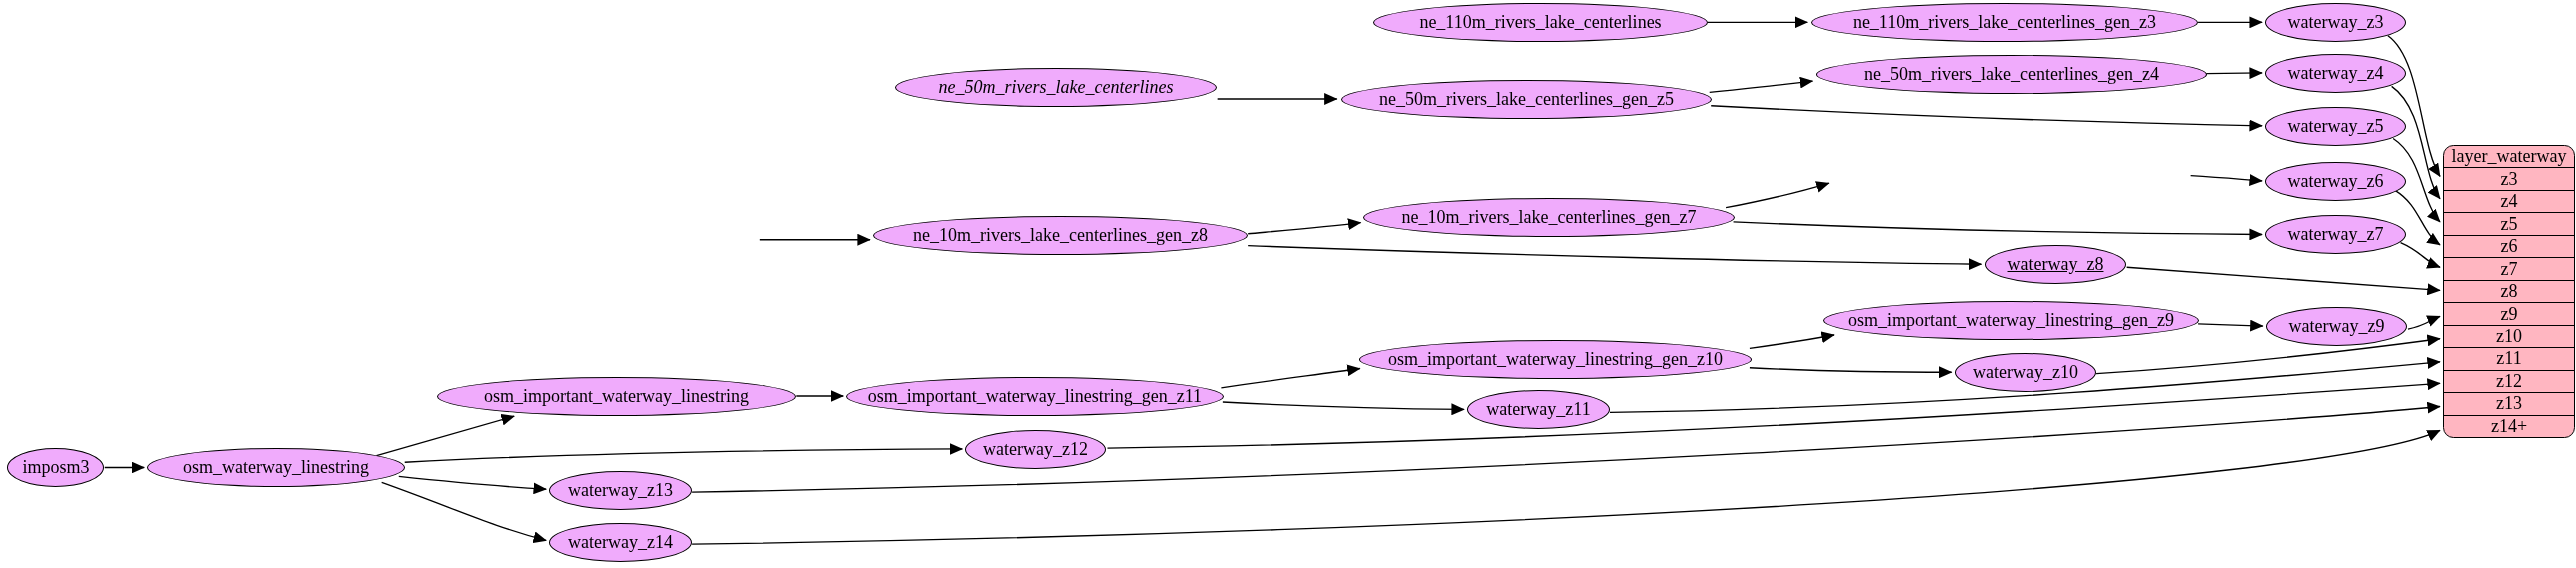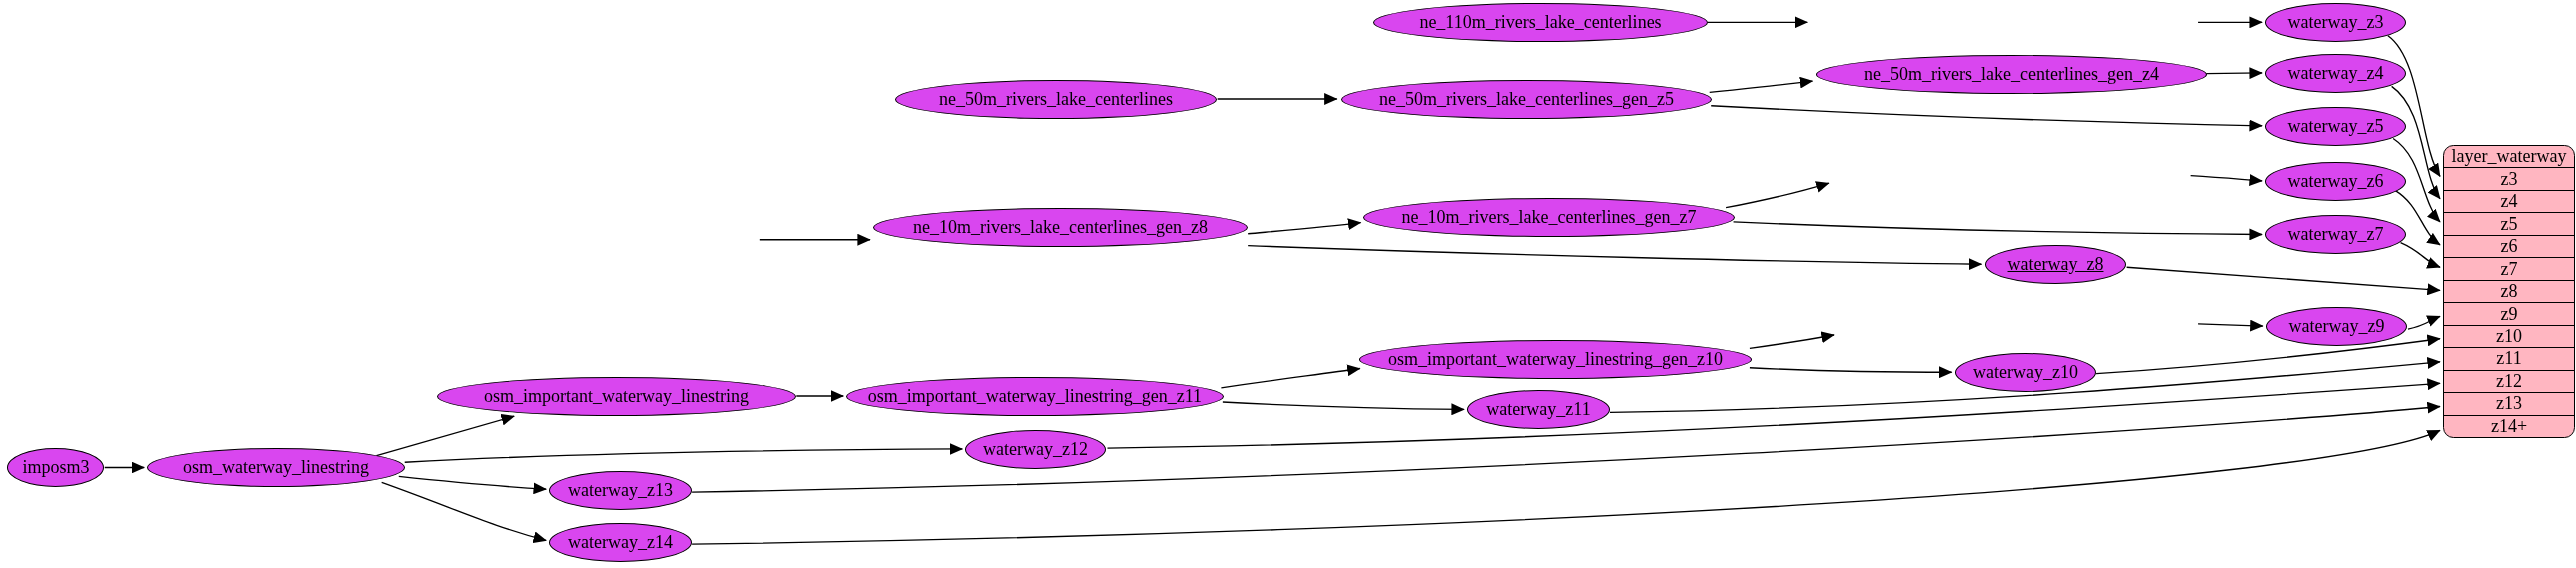--- a/index.html
+++ b/index.html
@@ -7,21 +7,21 @@
     position:relative;
     width:2576px;height:568px;
     font-family:"Liberation Serif", serif;
     background:#ffffff;
     overflow:hidden;
   }
   #edges{position:absolute;left:0;top:0;}
   .node{
     position:absolute;
     display:flex;align-items:center;justify-content:center;
-    background:#d946ef;
+    background:#f0abfc;
     border:1.5px solid #000000;
     border-radius:50%;
     font-size:18px;color:#000000;
     white-space:nowrap;
     box-sizing:border-box;
   }
   .record{
     position:absolute;
     left:2443px;top:145px;width:132px;height:293px;
     background:#ffb6c1;
@@ -88,28 +88,30 @@
       <path marker-end="url(#arrow)" d="M 929,661 C 1900,645 2950,577 3277,546"></path>
       <path marker-end="url(#arrow)" d="M 929,731 C 2000,716 3120,652 3277,578"></path>
     </g>
   </svg>
 
   <div class="node" style="left:7.4px;top:448px;width:97px;height:39px;">imposm3</div>
   <div class="node" style="left:437px;top:377px;width:359px;height:39px;">osm_important_waterway_linestring</div>
   <div class="node" style="left:147px;top:448px;width:258px;height:39px;">osm_waterway_linestring</div>
   <div class="node" style="left:846px;top:377px;width:378px;height:39px;">osm_important_waterway_linestring_gen_z11</div>
   <div class="node" style="left:1359px;top:340px;width:393px;height:39px;">osm_important_waterway_linestring_gen_z10</div>
+  <div class="node" style="left:1823px;top:301px;width:376px;height:39px;">osm_important_waterway_linestring_gen_z9</div>
 
   <div class="node" style="left:1373px;top:3px;width:335px;height:39px;">ne_110m_rivers_lake_centerlines</div>
+  <div class="node" style="left:1811px;top:3px;width:387px;height:39px;">ne_110m_rivers_lake_centerlines_gen_z3</div>
 
-  <div class="node" style="left:895px;top:80px;width:322px;height:39px;">ne_50m_rivers_lake_centerlines</div>
+  <div class="node" style="left:895px;top:68px;width:322px;height:39px;font-style:italic;">ne_50m_rivers_lake_centerlines</div>
   <div class="node" style="left:1341px;top:80px;width:371px;height:39px;">ne_50m_rivers_lake_centerlines_gen_z5</div>
   <div class="node" style="left:1816px;top:55px;width:391px;height:39px;">ne_50m_rivers_lake_centerlines_gen_z4</div>
 
-  <div class="node" style="left:873px;top:208px;width:375px;height:39px;">ne_10m_rivers_lake_centerlines_gen_z8</div>
+  <div class="node" style="left:873px;top:216px;width:375px;height:39px;">ne_10m_rivers_lake_centerlines_gen_z8</div>
   <div class="node" style="left:1363px;top:198px;width:372px;height:39px;">ne_10m_rivers_lake_centerlines_gen_z7</div>
 
   <div class="node" style="left:2265px;top:3px;width:141px;height:39px;">waterway_z3</div>
   <div class="node" style="left:2265px;top:54px;width:141px;height:39px;">waterway_z4</div>
   <div class="node" style="left:2265px;top:107px;width:141px;height:39px;">waterway_z5</div>
   <div class="node" style="left:2265px;top:162px;width:141px;height:39px;">waterway_z6</div>
   <div class="node" style="left:2265px;top:215px;width:141px;height:39px;">waterway_z7</div>
   <div class="node" style="left:1985px;top:245px;width:141px;height:39px;text-decoration:underline;">waterway_z8</div>
   <div class="node" style="left:2266px;top:307px;width:141px;height:39px;">waterway_z9</div>
   <div class="node" style="left:1955px;top:353px;width:141px;height:39px;">waterway_z10</div>

